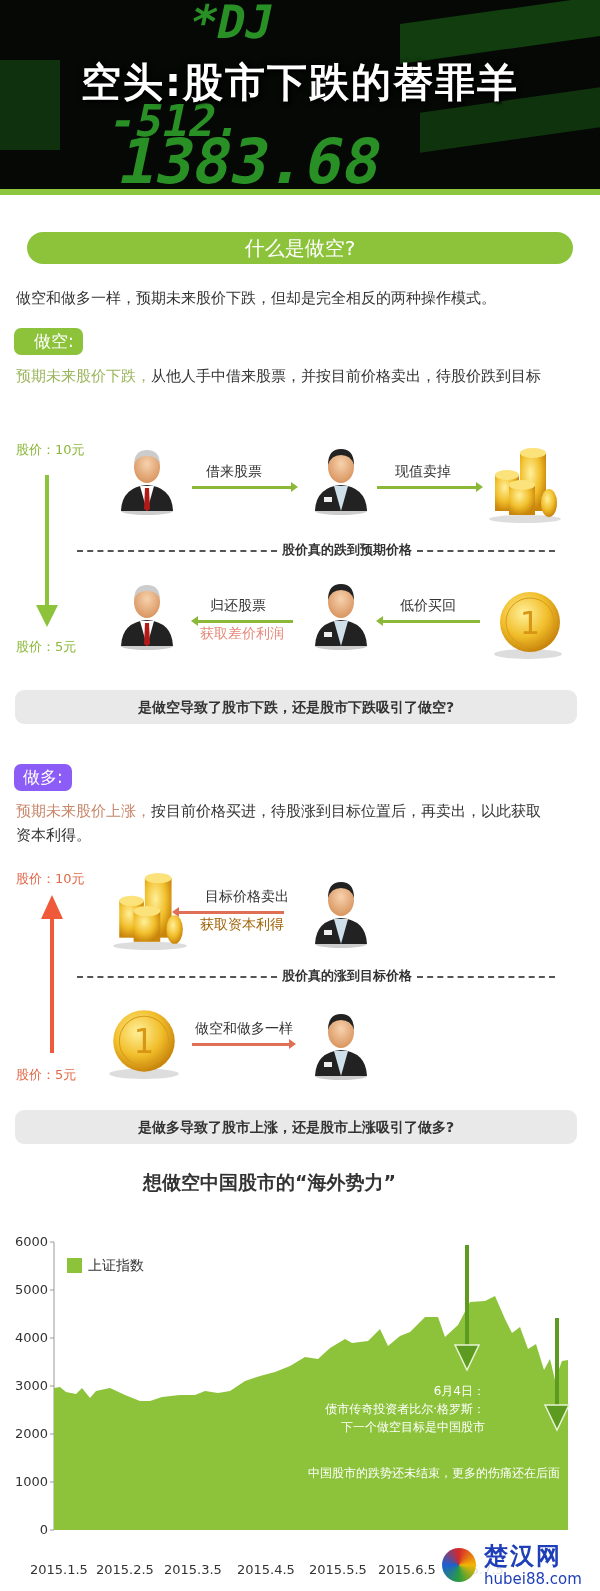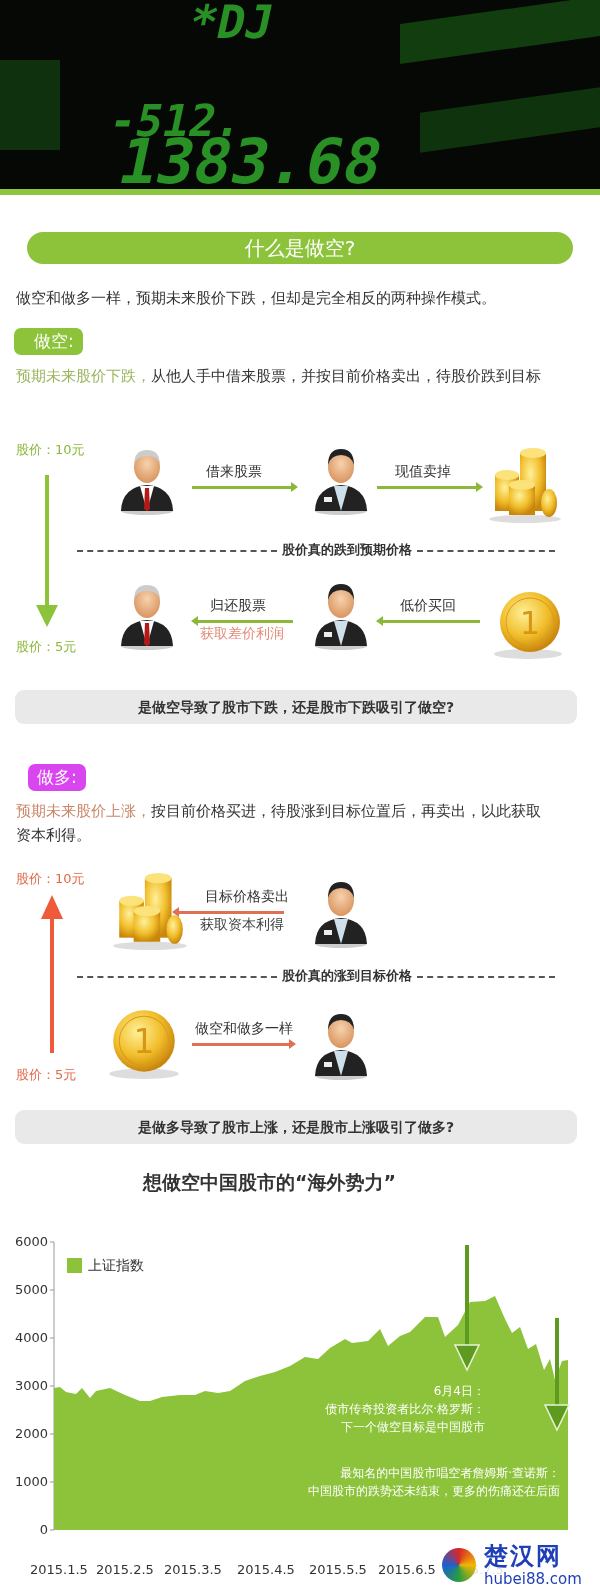--- a/index.html
+++ b/index.html
@@ -31,20 +31,21 @@
 </head>
 <body>
 
 <div class="banner">
   <div class="bgtxt" style="left:190px;top:-5px;font-size:46px;">*DJ</div>
   <div class="bgtxt" style="left:110px;top:95px;font-size:44px;">-512.</div>
   <div class="bgtxt" style="left:120px;top:125px;font-size:62px;">1383.68</div>
   <div style="position:absolute;left:400px;top:10px;width:200px;height:40px;background:#1c6a18;opacity:.55;transform:skewY(-8deg);"></div>
   <div style="position:absolute;left:420px;top:100px;width:180px;height:40px;background:#1c6a18;opacity:.45;transform:skewY(-8deg);"></div>
   <div style="position:absolute;left:0px;top:60px;width:60px;height:90px;background:#1a5a15;opacity:.5;"></div>
+  <div class="title">空头:股市下跌的替罪羊</div>
   <div class="strip"></div>
 </div>
 
 <div class="pill">什么是做空?</div>
 <div class="p" style="top:286px;">做空和做多一样，预期未来股价下跌，但却是完全相反的两种操作模式。</div>
 
 <div class="tag" style="top:328px;background:#8cc33b;padding-left:20px;">做空:</div>
 <div class="p" style="top:364px;">
   <span style="color:#9ab55c;">预期未来股价下跌，</span><span>从他人手中借来股票，并按目前价格卖出，待股价跌到目标</span><br>
 </div>
@@ -132,21 +133,21 @@
 
 <svg class="coin" style="left:490px;top:590px;width:76px;height:70px;" viewBox="0 0 76 70">
   <ellipse cx="38" cy="64" rx="34" ry="5" fill="#ddd"></ellipse>
   <circle cx="40" cy="32" r="30" fill="url(#gold)"></circle>
   <circle cx="40" cy="32" r="24" fill="none" stroke="#d99a1a" stroke-width="1"></circle>
   <text x="40" y="44" text-anchor="middle" font-size="32" fill="#d79714" font-family="DejaVu Sans,sans-serif">1</text>
 </svg>
 
 <div class="qbox" style="top:690px;">是做空导致了股市下跌，还是股市下跌吸引了做空?</div>
 
-<div class="tag" style="top:764px;background:#d946ef;margin-left:14px;">做多:</div>
+<div class="tag" style="top:764px;background:#8b5cf6;">做多:</div>
 <div class="p" style="top:799px;">
   <span style="color:#c8866a;">预期未来股价上涨，</span><span>按目前价格买进，待股涨到目标位置后，再卖出，以此获取</span><br>
   <span>资本利得。</span>
 </div>
 
 <div class="price" style="top:870px;color:#e06a4a;">股价：10元</div>
 <div style="position:absolute;left:41px;top:895px;border-left:11px solid transparent;border-right:11px solid transparent;border-bottom:24px solid #ee5a3a;"></div>
 <div class="vline" style="left:50px;top:918px;height:135px;background:#ee5a3a;"></div>
 <div class="price" style="top:1066px;color:#e06a4a;">股价：5元</div>
 
@@ -155,21 +156,21 @@
   <rect x="35" y="8" width="26" height="58" fill="url(#gold)"></rect>
     <ellipse cx="48" cy="8" rx="13" ry="5" fill="#fbe27a"></ellipse>
   <rect x="10" y="30" width="24" height="36" fill="url(#gold)"></rect>
     <ellipse cx="22" cy="30" rx="12" ry="5" fill="#fbe27a"></ellipse>
   <rect x="24" y="40" width="26" height="30" fill="url(#gold)"></rect>
     <ellipse cx="37" cy="40" rx="13" ry="5" fill="#fbe27a"></ellipse>
   <ellipse cx="64" cy="58" rx="8" ry="14" fill="url(#gold)"></ellipse>
 </svg>
 <div class="alabel" style="left:205px;top:888px;">目标价格卖出</div>
 <div class="arrow l" style="left:178px;top:911px;width:106px;background:#e07055;color:#e07055;"></div>
-<div class="alabel" style="left:200px;top:916px;color:#404040;">获取资本利得</div>
+<div class="alabel" style="left:200px;top:916px;color:#a16207;">获取资本利得</div>
 
 <svg class="person" style="left:312px;top:878px;" viewBox="0 0 58 70">
   <ellipse cx="29" cy="66" rx="26" ry="4" fill="#ccc"></ellipse>
   <path d="M3 66 Q4 42 29 40 Q54 42 55 66 Z" fill="#222"></path>
   <path d="M22 41 L29 66 L36 41 Z" fill="#cfe0ea"></path>
   <rect x="12" y="52" width="8" height="5" fill="#eee"></rect>
   <ellipse cx="29" cy="22" rx="13" ry="16" fill="url(#face)"></ellipse>
   <path d="M16 20 Q16 4 29 4 Q42 4 42 20 Q39 10 29 10 Q19 10 16 20 Z" fill="#222"></path>
 </svg>
 
@@ -229,21 +230,20 @@
   <path d="M545 1405 L569 1405 L557 1430 Z" fill="#5c9a20" stroke="#e9f3d4" stroke-width="1.5"></path>
 </svg>
 <div style="position:absolute;left:88px;top:1257px;font-size:14px;color:#333;">上证指数</div>
 
 <div class="ann" style="right:115px;top:1382px;">
   <div>6月4日：</div>
   <div>债市传奇投资者比尔·格罗斯：</div>
   <div>下一个做空目标是中国股市</div>
 </div>
 <div class="ann" style="right:40px;top:1464px;">
-  <div>最知名的中国股市唱空者詹姆斯·查诺斯：</div>
   <div>中国股市的跌势还未结束，更多的伤痛还在后面</div>
 </div>
 
 <div class="xtick" style="left:30px;">2015.1.5</div>
 <div class="xtick" style="left:96px;">2015.2.5</div>
 <div class="xtick" style="left:164px;">2015.3.5</div>
 <div class="xtick" style="left:237px;">2015.4.5</div>
 <div class="xtick" style="left:309px;">2015.5.5</div>
 <div class="xtick" style="left:378px;">2015.6.5</div>
 <div class="xtick" style="left:446px;">2015.7.5</div>

